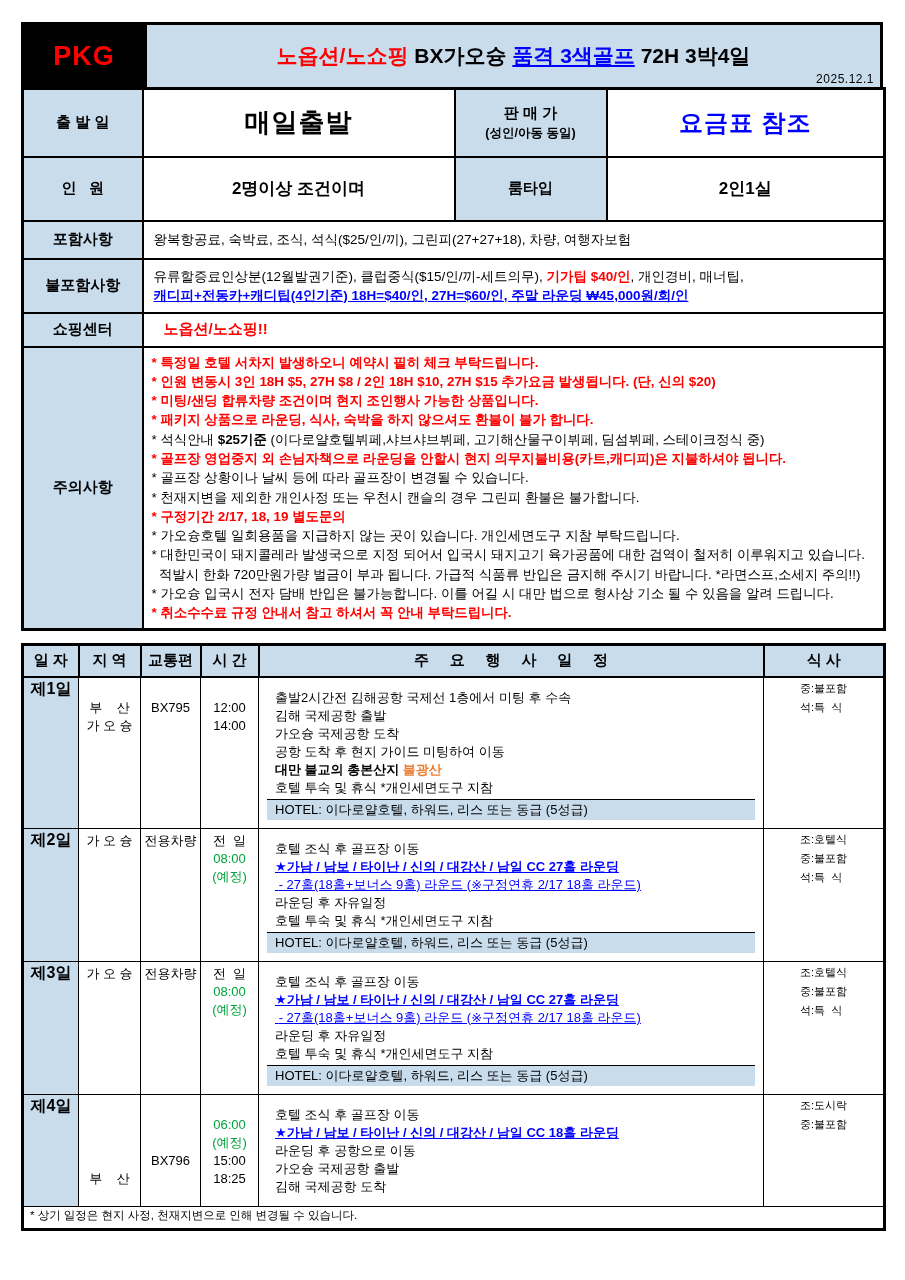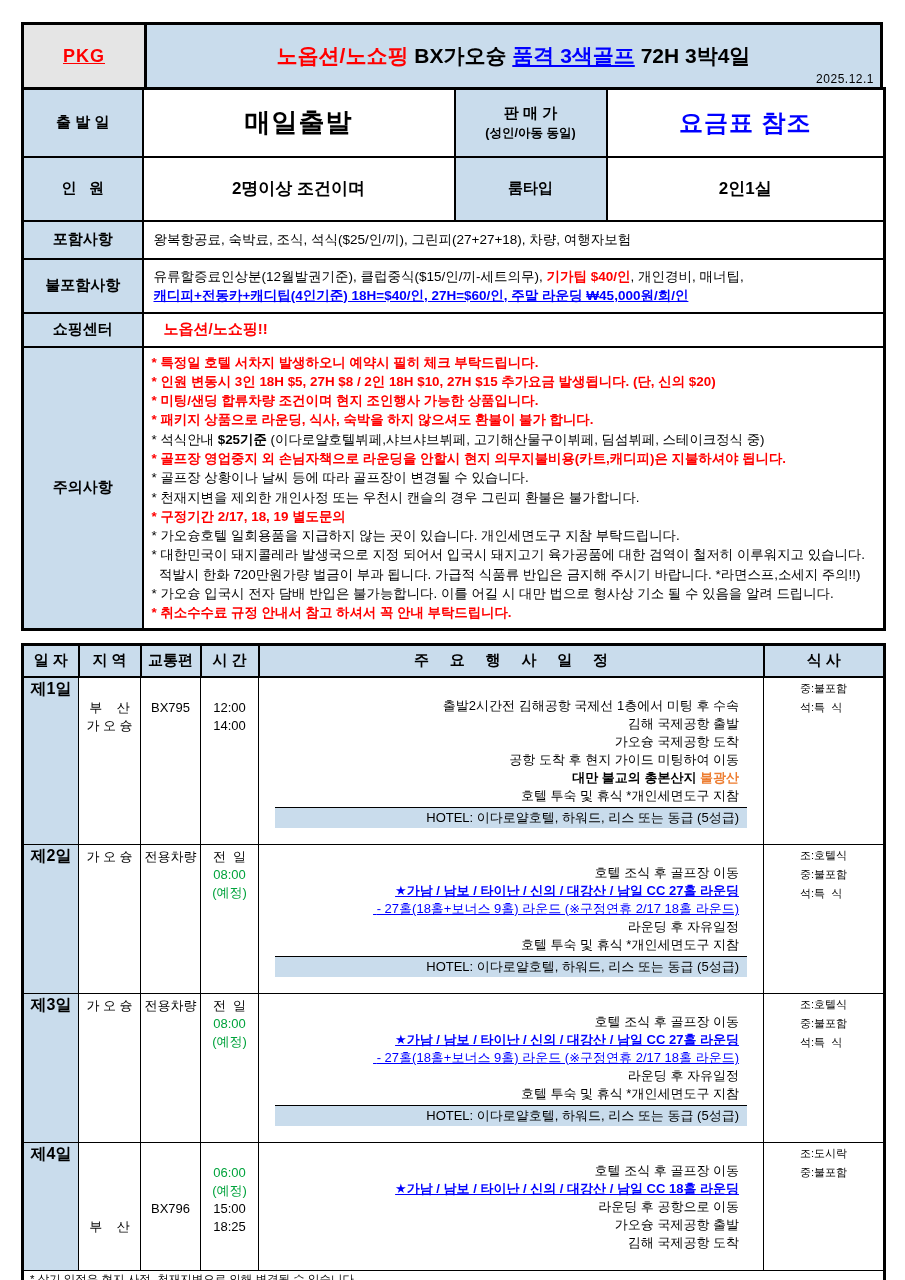--- a/index.html
+++ b/index.html
@@ -1,22 +1,22 @@
 <!DOCTYPE html>
 <html><head>
 <meta charset="utf-8">
 <style>
   html,body{margin:0;padding:0;background:#ffffff;}
   body{width:905px;height:1280px;font-family:"Liberation Sans","DejaVu Sans",sans-serif;color:#000;}
   .sheet{position:relative;width:862px;padding:22px 0 0 21px;}
 
   
   .hdr{display:flex;border:3px solid #000;height:62px;box-sizing:content-box;}
-  .pkg-cell{width:120px;background:#e5e5e5;border-right:3px solid #000;display:flex;align-items:center;justify-content:center;
-            font-weight:bold;font-size:18px;color:#FF0000;letter-spacing:1px;text-decoration:underline;}
+  .pkg-cell{width:120px;background:#000000;border-right:3px solid #000;display:flex;align-items:center;justify-content:center;
+            font-weight:bold;font-size:27px;color:#FF0000;letter-spacing:1px;}
   .title-cell{flex:1;background:#C9DCEC;position:relative;display:flex;align-items:center;justify-content:center;
               font-weight:bold;font-size:21px;white-space:pre;}
   .doc-date{position:absolute;right:6px;bottom:1px;font-size:12px;font-weight:normal;letter-spacing:0.5px;}
 
   
   table{border-collapse:collapse;width:862px;table-layout:fixed;}
   #t1{border:3px solid #000;margin-top:-3px;}
   #t1 td{border:2px solid #000;vertical-align:middle;}
   .lbl{background:#C9DCEC;text-align:center;font-weight:bold;font-size:15px;white-space:pre;}
   .lbl .sub{display:block;font-size:12.5px;font-weight:bold;margin-top:2px;}
@@ -40,21 +40,21 @@
   .bold{font-weight:bold;}
 
   
   #t2{border:3px solid #000;margin-top:12px;}
   #t2 th{background:#C9DCEC;border:2px solid #000;font-size:15px;font-weight:bold;height:28px;white-space:pre;}
   #t2 td{border:1px solid #000;vertical-align:top;}
   td.day-cell{background:#C9DCEC;text-align:center;vertical-align:middle;font-weight:bold;font-size:16px;
               border-top:2px solid #000;border-bottom:2px solid #000;}
   td.stack{padding-top:3px;}
   .cell-line{height:18px;line-height:18px;font-size:13px;text-align:center;white-space:pre;overflow:hidden;}
-  td.sched-cell{padding:16px;text-align:right;}
+  td.sched-cell{padding:8px;}
   .sched-lines{padding:3px 8px 2px 8px;}
   .sched-line{height:18px;line-height:18px;font-size:13px;white-space:pre-wrap;overflow:hidden;}
   .hotel-band{background:#C9DCEC;border-top:1px solid #000;font-size:13px;height:20px;line-height:20px;padding:0 8px;white-space:pre;overflow:hidden;}
   td.meal-cell{vertical-align:middle;text-align:center;}
   .meal-box{display:inline-block;text-align:left;}
   .meal-line{font-size:11px;line-height:19px;white-space:pre;}
   tr.footnote-row td{border:2px solid #000;font-size:11.5px;height:19px;padding:1px 6px;vertical-align:middle;}
 </style>
 </head>
 <body>

